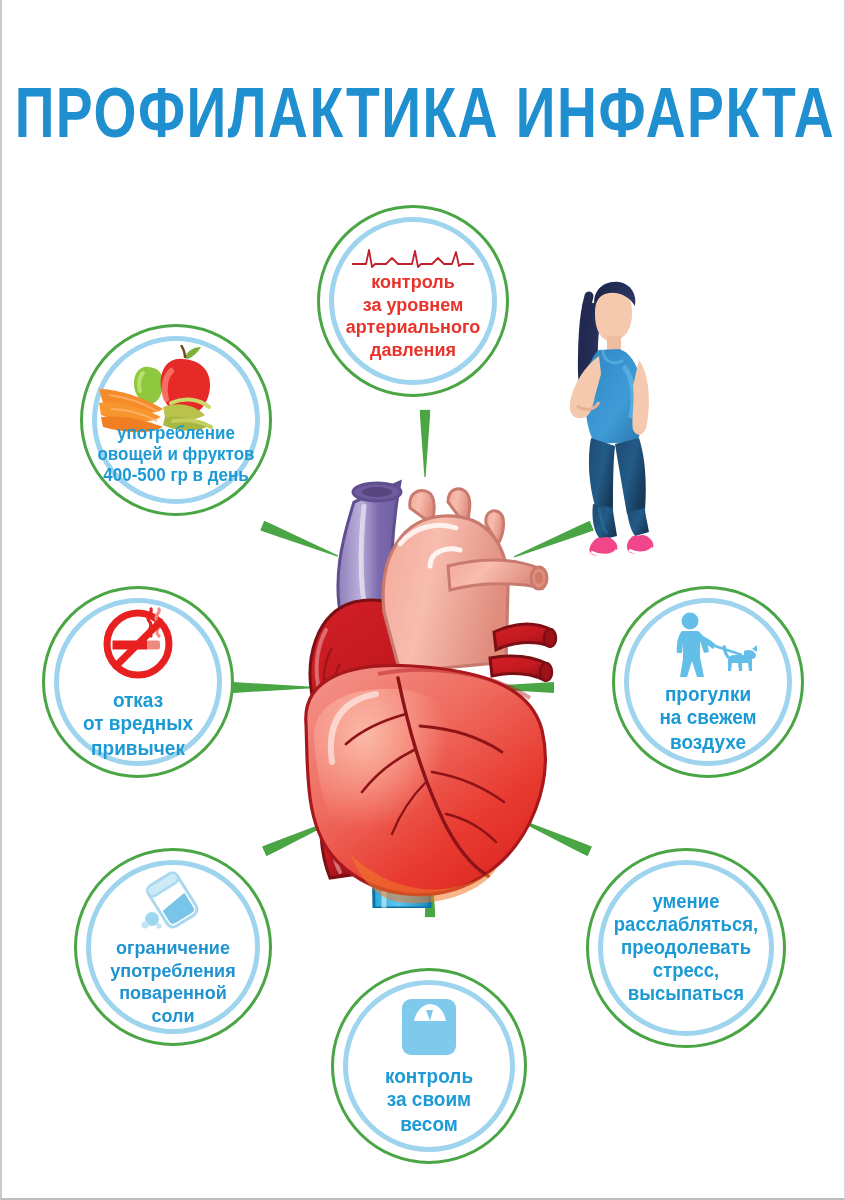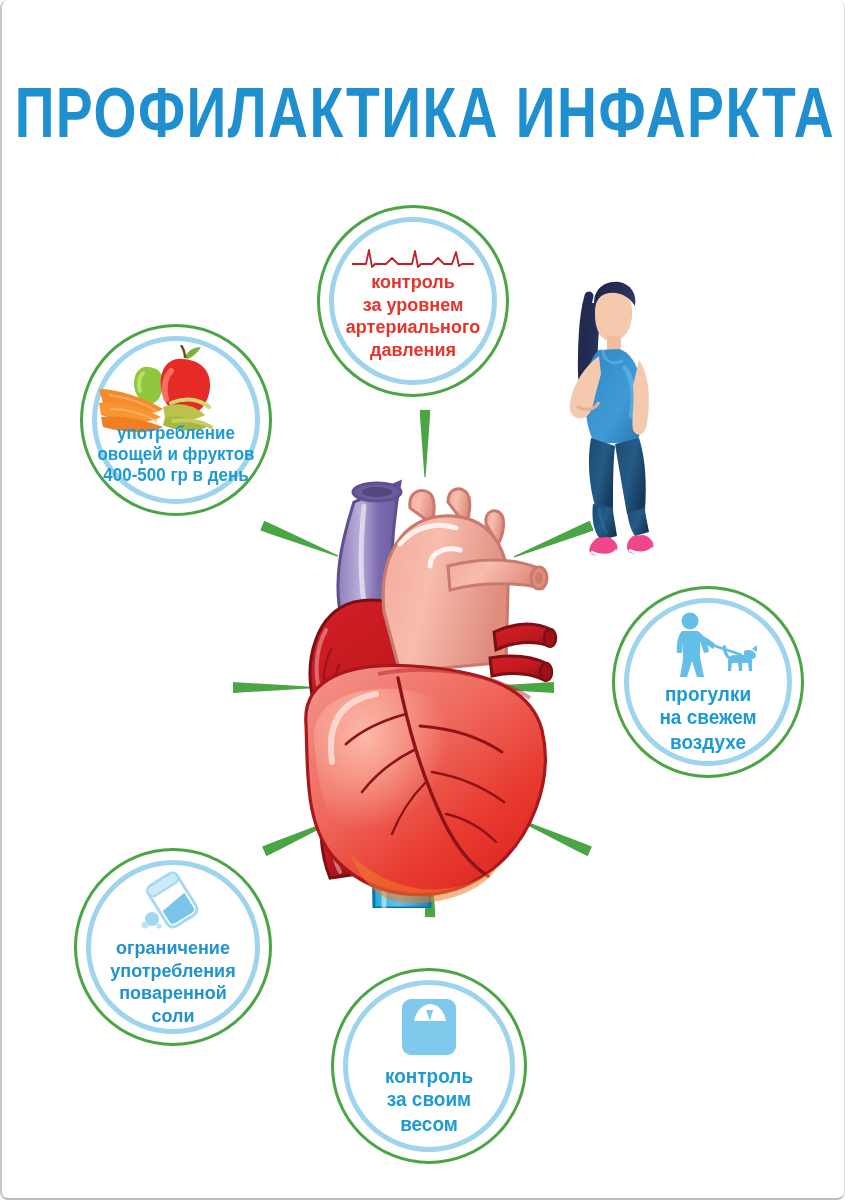--- a/index.html
+++ b/index.html
@@ -13,21 +13,20 @@
   #poster {
     position: relative;
     width: 845px;
     height: 1200px;
     background: #ffffff;
     overflow: hidden;
     border-left: 2px solid #c9c9c9;
     border-right: 1px solid #d7d7d7;
     border-bottom: 2px solid #bdbdbd;
     box-sizing: border-box;
-    border-radius: 8px;
   }
 
   
   .title {
     position: absolute;
     left: 0;
     top: 72px;
     width: 845px;
     text-align: center;
     font-family: "Liberation Sans", sans-serif;
@@ -317,20 +316,42 @@
       <path d="M72 234 C74 246 76 252 80 258 L94 254 C92 242 90 236 90 230 Z" fill="url(#gPants)"></path>
       <path d="M44 230 C46 242 48 250 52 256" stroke="#2f75a8" stroke-width="3" fill="none" opacity="0.5"></path>
 
       <path d="M42 260 C36 264 32 272 36 276 C44 280 58 278 62 272 C64 266 58 260 52 259 Z" fill="#f2468a"></path>
       <path d="M78 258 C72 262 70 270 74 274 C82 278 94 276 98 270 C100 264 94 258 88 257 Z" fill="#f2468a"></path>
       <path d="M36 274 C46 279 58 278 62 272" stroke="#ffffff" stroke-width="3" fill="none"></path>
       <path d="M74 272 C84 277 94 275 98 270" stroke="#ffffff" stroke-width="3" fill="none"></path>
     </svg>
   </div>
 
+  <div class="bubble" style="left:40px; top:586px; width:192px; height:192px;">
+    <div class="inner-ring"></div>
+    <div class="content">
+      <span class="icon-wrap" style="margin-bottom:8px;">
+        <svg width="78" height="78" viewBox="0 0 78 78">
+          <circle cx="39" cy="39" r="31" fill="none" stroke="#e8201f" stroke-width="7"></circle>
+
+          <rect x="14" y="36" width="34" height="8" fill="#e8201f"></rect>
+          <rect x="14" y="36" width="34" height="8" fill="none" stroke="#e8201f" stroke-width="1"></rect>
+          <rect x="48" y="35.5" width="13" height="9" rx="2" fill="#f08a80"></rect>
+
+          <path d="M52 31 C46 26 56 22 50 16 C46 11 54 8 52 4" stroke="#e8201f" stroke-width="3.2" fill="none" stroke-linecap="round"></path>
+          <path d="M60 31 C54 26 64 22 58 16 C54 11 62 8 60 4" stroke="#f08a80" stroke-width="3.2" fill="none" stroke-linecap="round"></path>
+
+          <line x1="17" y1="61" x2="61" y2="17" stroke="#e8201f" stroke-width="7" stroke-linecap="round"></line>
+        </svg>
+      </span>
+      <div class="caption cap-blue" style="font-size:19px;">отказ
+от вредных
+привычек</div>
+    </div>
+  </div>
 
   <div class="bubble" style="left:610px; top:586px; width:192px; height:192px;">
     <div class="inner-ring"></div>
     <div class="content">
       <span class="icon-wrap" style="margin-bottom:6px;">
         <svg width="104" height="68" viewBox="0 0 104 68">
           <g fill="#64bfe8">
 
             <circle cx="34" cy="10" r="8.5"></circle>
 
@@ -369,20 +390,30 @@
           <circle cx="23" cy="56" r="2.6" fill="#bfe4f6"></circle>
         </svg>
       </span>
       <div class="caption cap-blue2" style="font-size:18px;">ограничение
 употребления
 поваренной
 соли</div>
     </div>
   </div>
 
+  <div class="bubble" style="left:584px; top:848px; width:200px; height:200px;">
+    <div class="inner-ring"></div>
+    <div class="content">
+      <div class="caption cap-blue" style="font-size:18.5px;">умение
+расслабляться,
+преодолевать
+стресс,
+высыпаться</div>
+    </div>
+  </div>
 
   <div class="bubble" style="left:329px; top:968px; width:196px; height:196px;">
     <div class="inner-ring"></div>
     <div class="content">
       <span class="icon-wrap" style="margin-bottom:10px;">
         <svg width="58" height="60" viewBox="0 0 58 60">
           <rect x="2" y="2" width="54" height="56" rx="9" fill="#7fc9ec"></rect>
           <path d="M14 24 C16 13 24 7 30 7 C37 7 44 13 46 24 Z" fill="#ffffff"></path>
           <path d="M30 24 L26 13 L33 13 Z" fill="#7fc9ec"></path>
         </svg>

